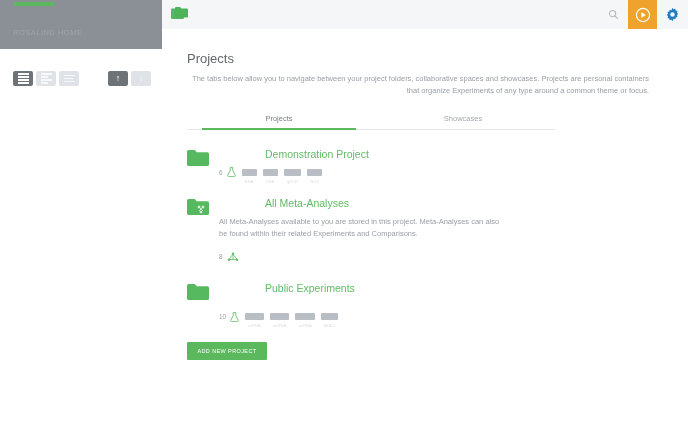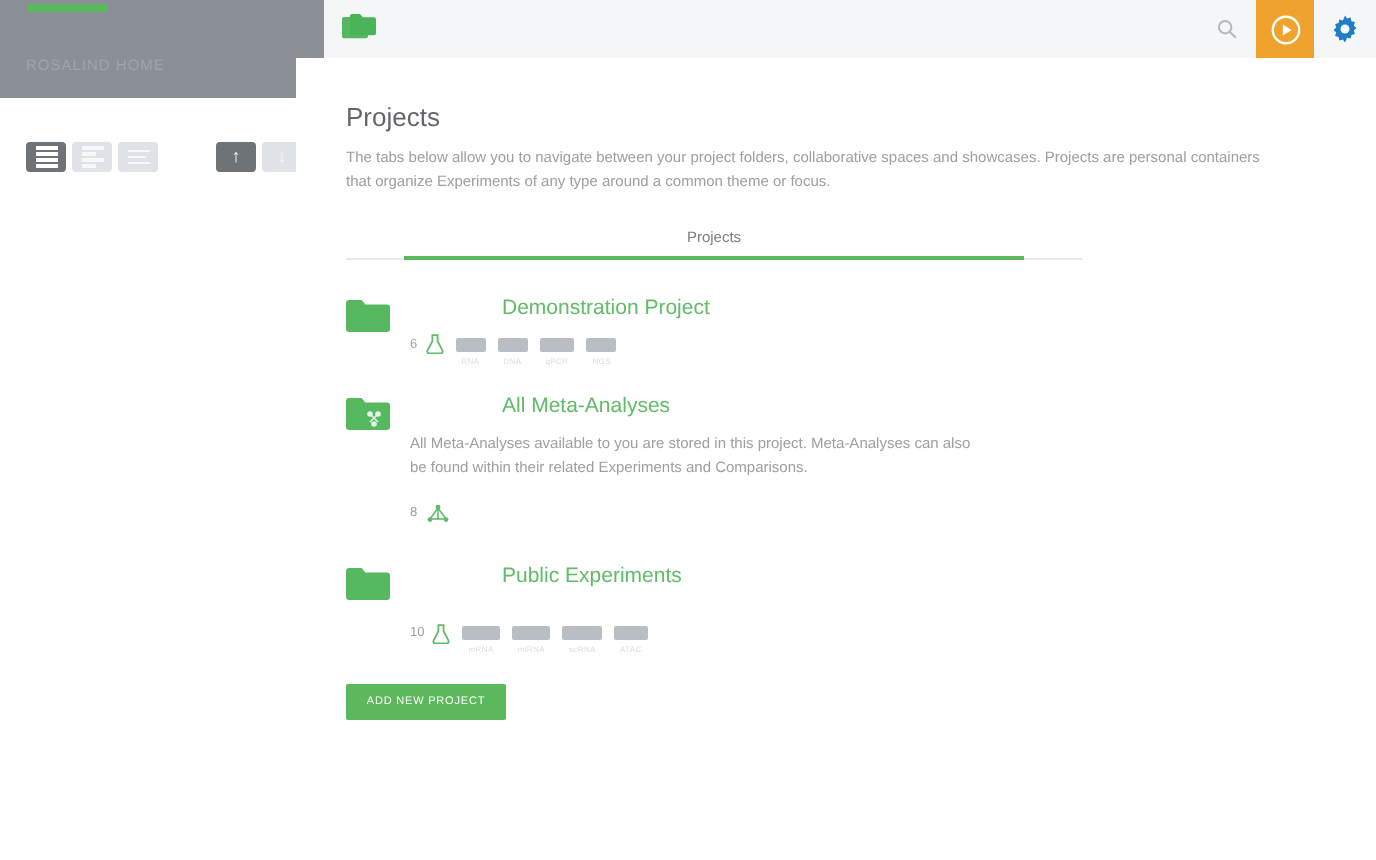--- a/index.html
+++ b/index.html
@@ -109,40 +109,41 @@
   .bars i.s1 { width: 100%; }
   .bars i.s2 { width: 70%; }
   .bars i.s3 { width: 85%; }
 
   .arrow-gl { font-size: 9px; line-height: 1; color: #ffffff; }
   .tool-btn:not(.active) .arrow-gl { color: #f4f6f8; }
 
   
   .main {
     position: absolute;
-    left: 148px; top: 29px;
+    left: 162px; top: 29px;
     width: 526px; height: 401px;
     background: #ffffff;
     padding: 0;
   }
   .content {
     padding: 22px 26px 0 25px;
   }
   .page-title {
     font-size: 13px;
     color: #63666a;
     margin: 0 0 7px 0;
     font-weight: normal;
   }
   .page-desc {
     font-size: 7.5px;
     line-height: 1.55;
     color: #9aa0a6;
     margin: 0 0 14px 0;
     max-width: 462px;
+    text-align: right;
   }
 
   
   .tabs {
     display: flex;
     border-bottom: 1px solid #e6e8ea;
     margin-bottom: 18px;
     max-width: 368px;
   }
   .tab {
@@ -296,20 +297,21 @@
 </div>
 
 <div class="main">
   <div class="content">
 
     <h1 class="page-title">Projects</h1>
     <p class="page-desc">The tabs below allow you to navigate between your project folders, collaborative spaces and showcases. Projects are personal containers that organize Experiments of any type around a common theme or focus.</p>
 
     <div class="tabs">
       <div class="tab active">Projects</div>
+      <div class="tab">Showcases</div>
     </div>
 
     <div class="project">
       <div class="project-icon">
         <svg width="22" height="18" viewBox="0 0 22 18">
           <path d="M0 2.5A1.6 1.6 0 011.6 1h6.2l1.9 2.2h10.7A1.6 1.6 0 0122 4.8v10.6A1.6 1.6 0 0120.4 17H1.6A1.6 1.6 0 010 15.4z" fill="#56b95f"></path>
         </svg>
       </div>
       <div class="project-body">
         <h2 class="project-name">Demonstration Project</h2>

